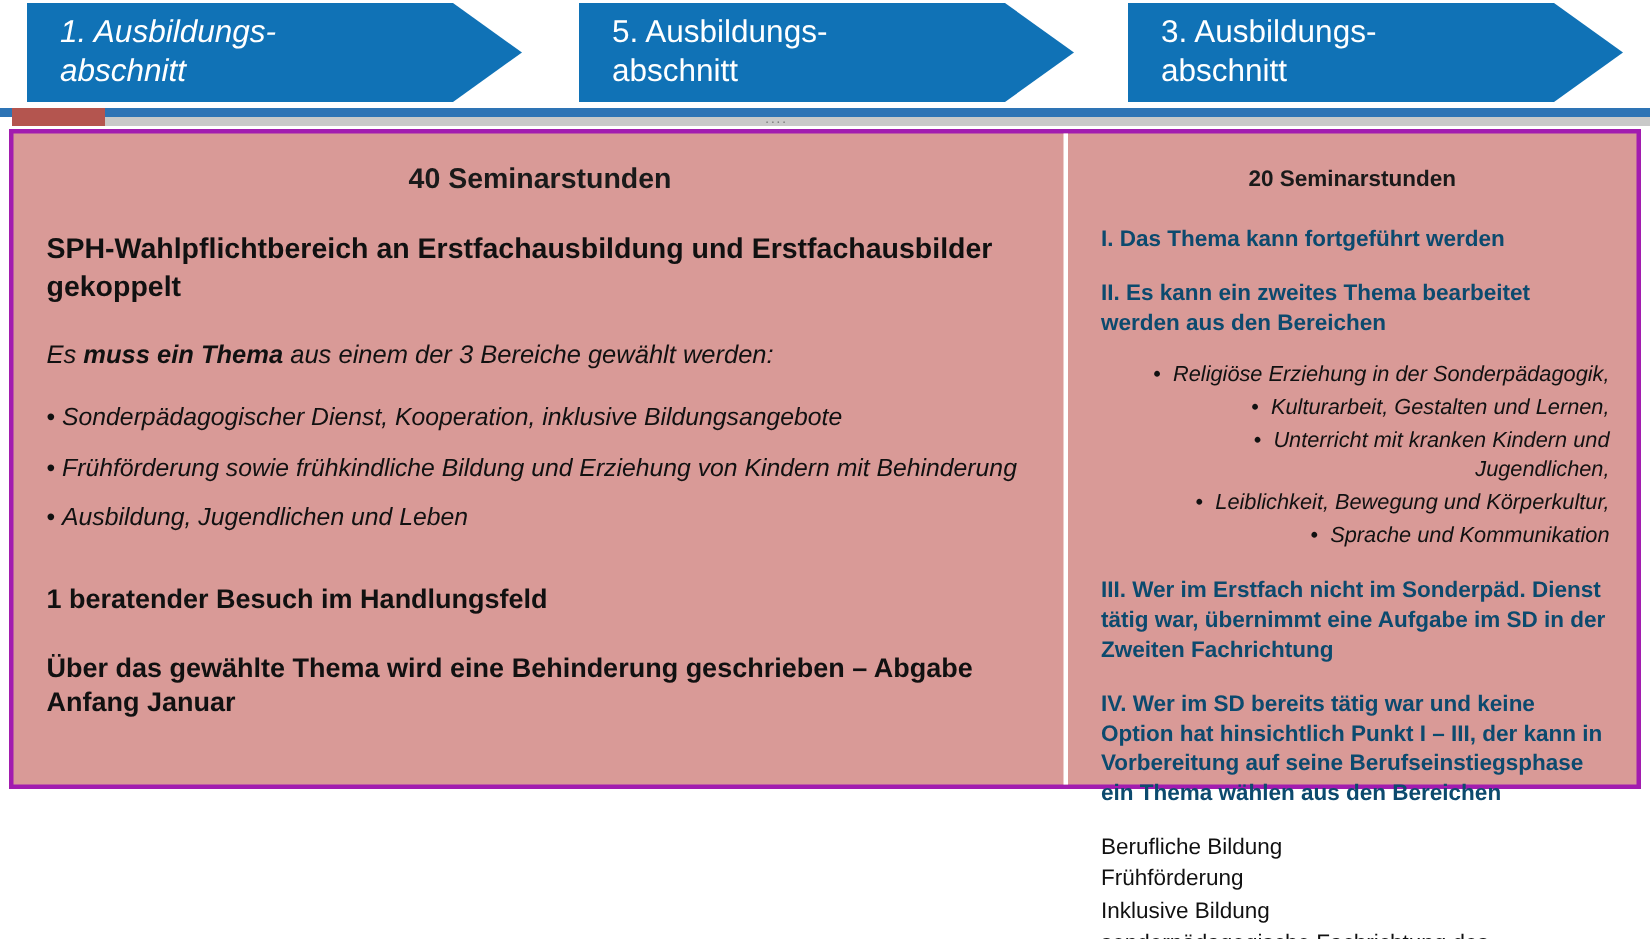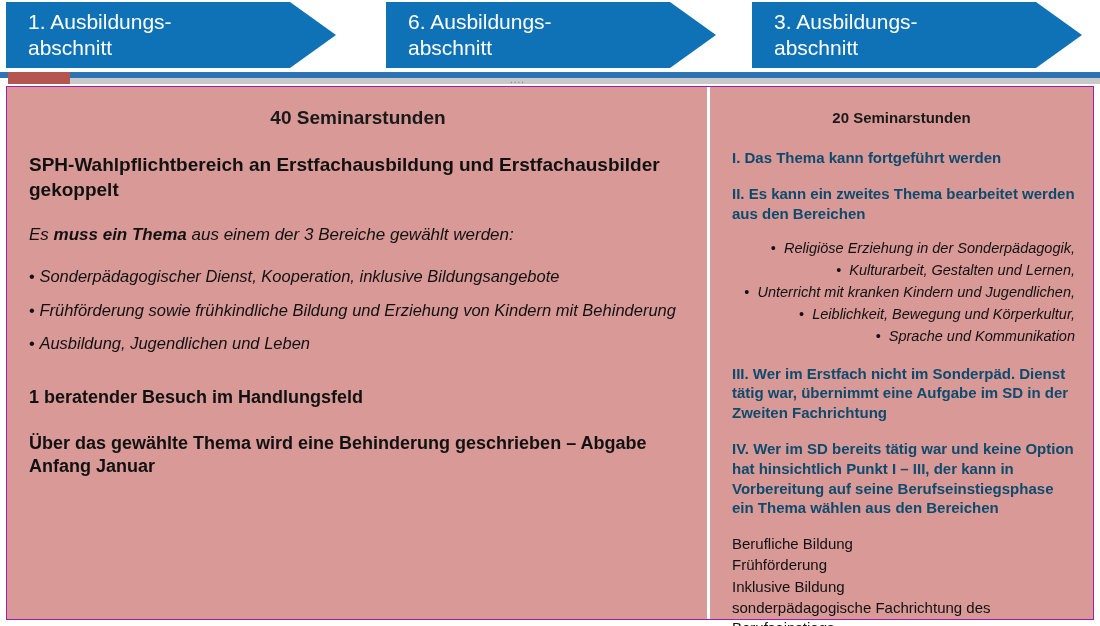--- a/index.html
+++ b/index.html
@@ -38,21 +38,21 @@
     box-sizing: border-box;
     display: flex;
     align-items: center;
     padding-left: 22px;
     padding-right: 52px;
     font-size: 21px;
     line-height: 1.22;
     font-weight: 400;
     clip-path: polygon(0 0, calc(100% - 46px) 0, 100% 50%, calc(100% - 46px) 100%, 0 100%);
   }
-  .chev-1 { left: 6px;   width: 330px; }
+  .chev-1 { left: 18px;   width: 330px; font-style: italic; }
   .chev-2 { left: 386px; width: 330px; }
   .chev-3 { left: 752px; width: 330px; }
   .chev span { display: block; }
 
   
   .rule {
     position: absolute;
     left: 0;
     top: 72px;
     width: 1100px;
@@ -84,24 +84,24 @@
     letter-spacing: 1px;
     line-height: 8px;
   }
 
   
   .panels {
     position: absolute;
     left: 6px;
     top: 86px;
     width: 1088px;
-    height: 534px;
+    height: 440px;
     display: flex;
     background: #d99a97;
-    border: 1px solid #a21caf;
+    border: 3px solid #a21caf;
     box-sizing: border-box;
   }
   .panel-left {
     width: 700px;
     padding: 14px 20px 10px 22px;
     box-sizing: border-box;
   }
   .divider {
     width: 3px;
     background: #ffffff;
@@ -209,21 +209,21 @@
 
   <div class="banner">
     <div class="chev chev-1">
       <div>
         <span>1. Ausbildungs-</span>
         <span>abschnitt</span>
       </div>
     </div>
     <div class="chev chev-2">
       <div>
-        <span>6. Ausbildungs-</span>
+        <span>5. Ausbildungs-</span>
         <span>abschnitt</span>
       </div>
     </div>
     <div class="chev chev-3">
       <div>
         <span>3. Ausbildungs-</span>
         <span>abschnitt</span>
       </div>
     </div>
   </div>

